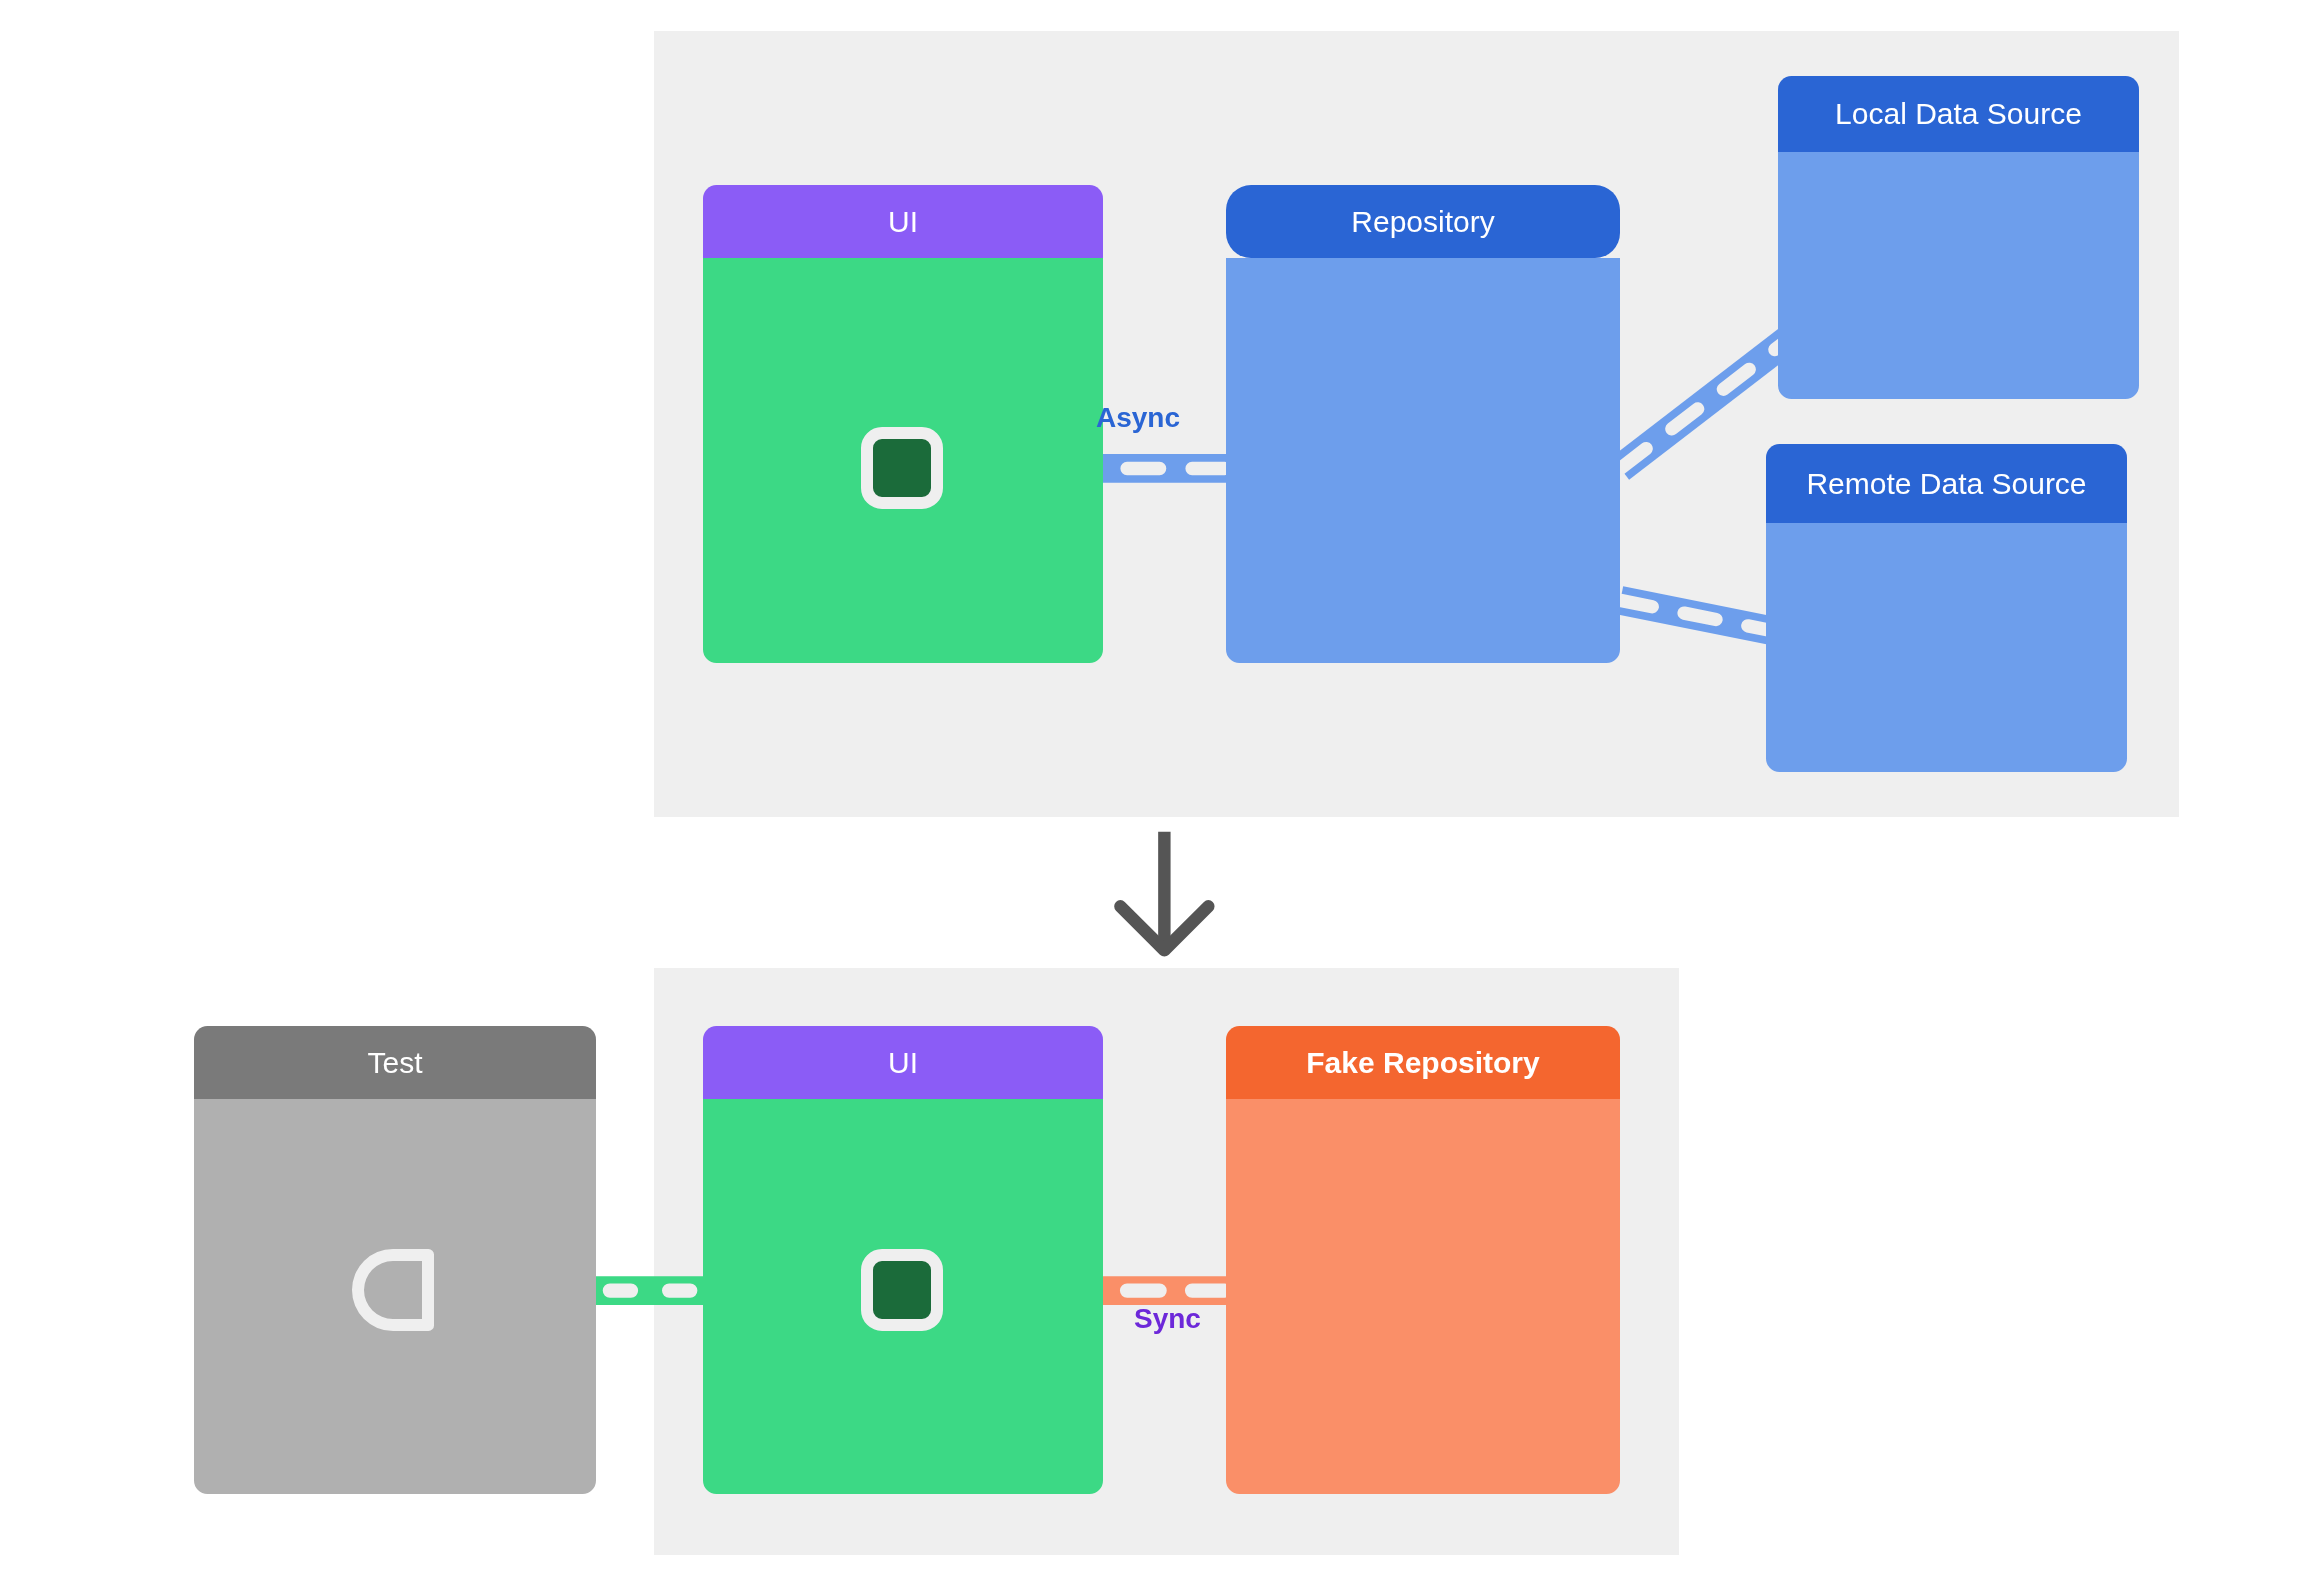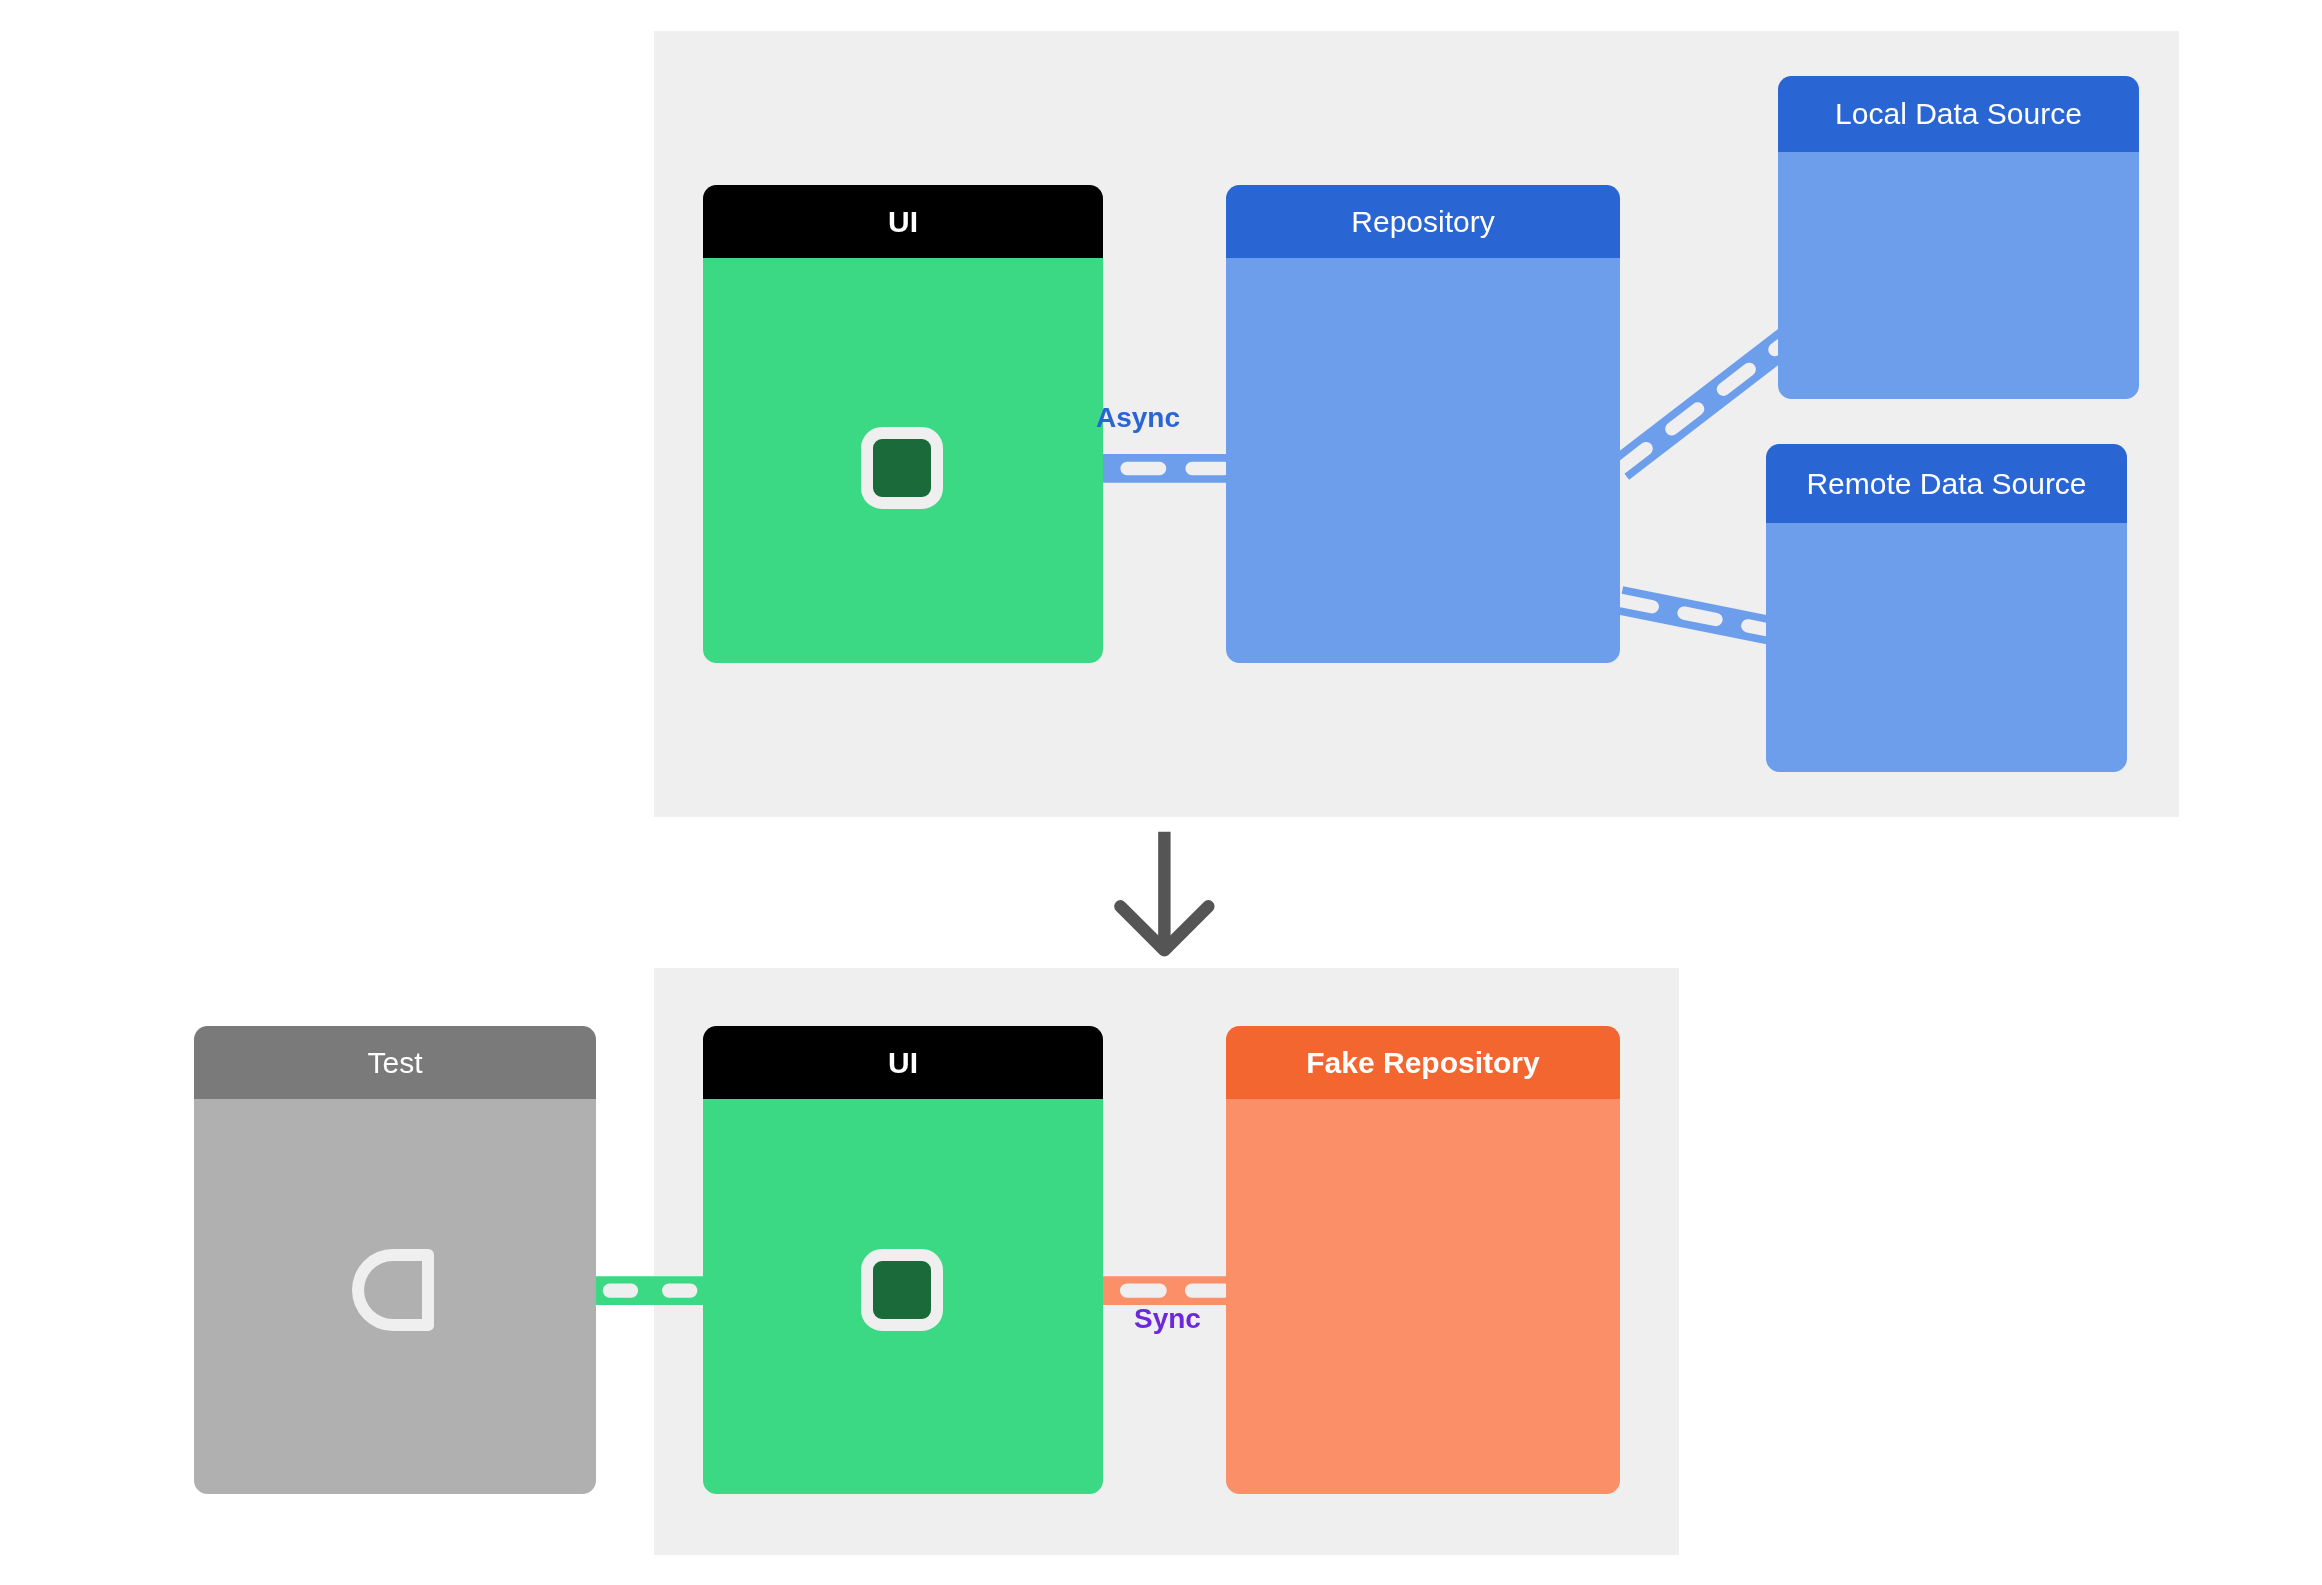--- a/index.html
+++ b/index.html
@@ -57,38 +57,38 @@
     font-weight: 400;
     padding: 0 13.4px;
     box-sizing: border-box;
   }
   .card-body {
     flex: 1 1 auto;
     position: relative;
   }
 
   
-  .card.green .card-header { background: #000000; font-weight: bold; }
+  .card.green .card-header { background: #8b5cf6; }
   .card.green .card-body   { background: #3cd985; }
   
   .card.blue .card-header  { background: #2a65d4; }
   .card.blue .card-body    { background: #6d9eec; }
   
   .card.orange .card-header{ background: #f4662f; font-weight: bold; }
   .card.orange .card-body  { background: #fa8f68; }
   
   .card.gray .card-header  { background: #7a7a7a; }
   .card.gray .card-body    { background: #b0b0b0; }
 
   
   #card-ui-prod        { left: 703px;  top: 185px;  width: 400px; height: 478px; }
   #card-ui-prod .card-header { height: 73px; }
 
   #card-repository     { left: 1226px; top: 185px; width: 394px; height: 478px; }
-  #card-repository .card-header { height: 73px; }
+  #card-repository .card-header { height: 73px; border-radius: 25px; }
 
   #card-local-ds       { left: 1766px; top: 76px;  width: 361px; height: 323px; margin-left: 12px; }
   #card-local-ds .card-header { height: 76px; }
 
   #card-remote-ds      { left: 1766px; top: 444px; width: 361px; height: 328px; }
   #card-remote-ds .card-header { height: 79px; }
 
   
   #card-test           { left: 194px;  top: 1026px; width: 402px; height: 468px; }
   #card-test .card-header { height: 73px; }

